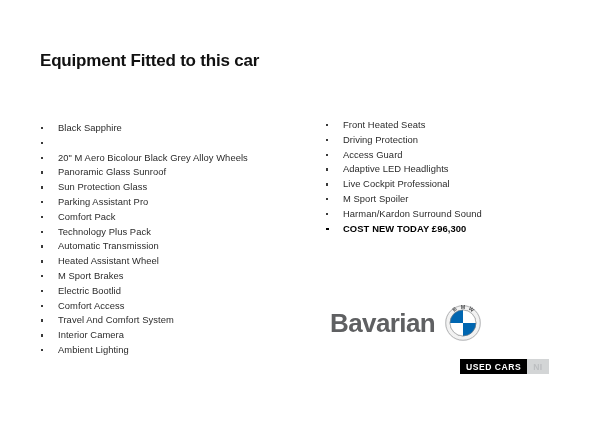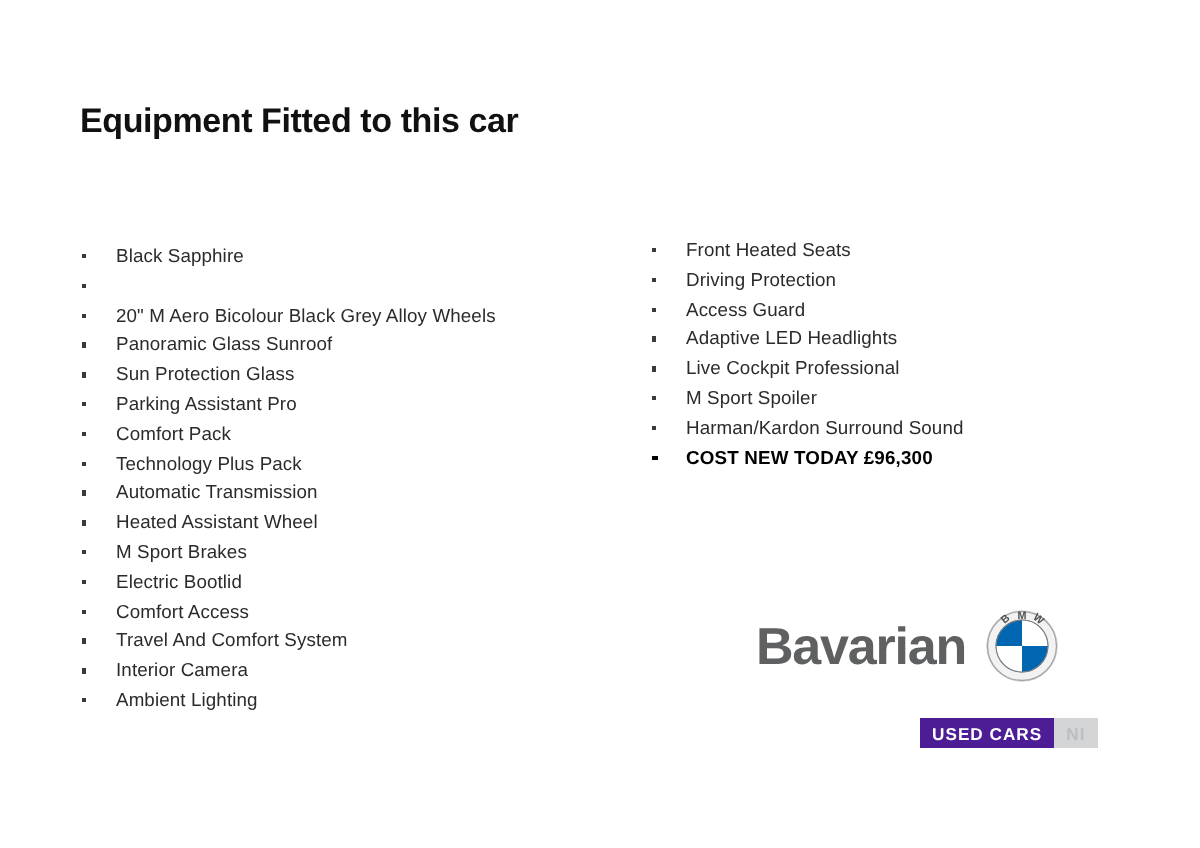--- a/index.html
+++ b/index.html
@@ -96,40 +96,39 @@
     display: flex;
     align-items: center;
   }
 
   .brand-wordmark {
     font-size: 26px;
     font-weight: bold;
     color: #5f6062;
     letter-spacing: -0.6px;
     line-height: 1;
-    margin-left: 48px;
   }
 
   .bmw-roundel {
     width: 36px;
     height: 36px;
     margin-left: 10px;
     display: block;
   }
 
   .used-cars-badge {
     position: absolute;
     left: 130px;
     top: 54px;
     display: flex;
     align-items: stretch;
     height: 15px;
   }
   .badge-main {
-    background: #4c1d95;
+    background: #000000;
     color: #ffffff;
     font-size: 8.6px;
     font-weight: bold;
     letter-spacing: 0.5px;
     padding: 0 6px;
     display: flex;
     align-items: center;
   }
   .badge-region {
     background: #d3d5d6;

